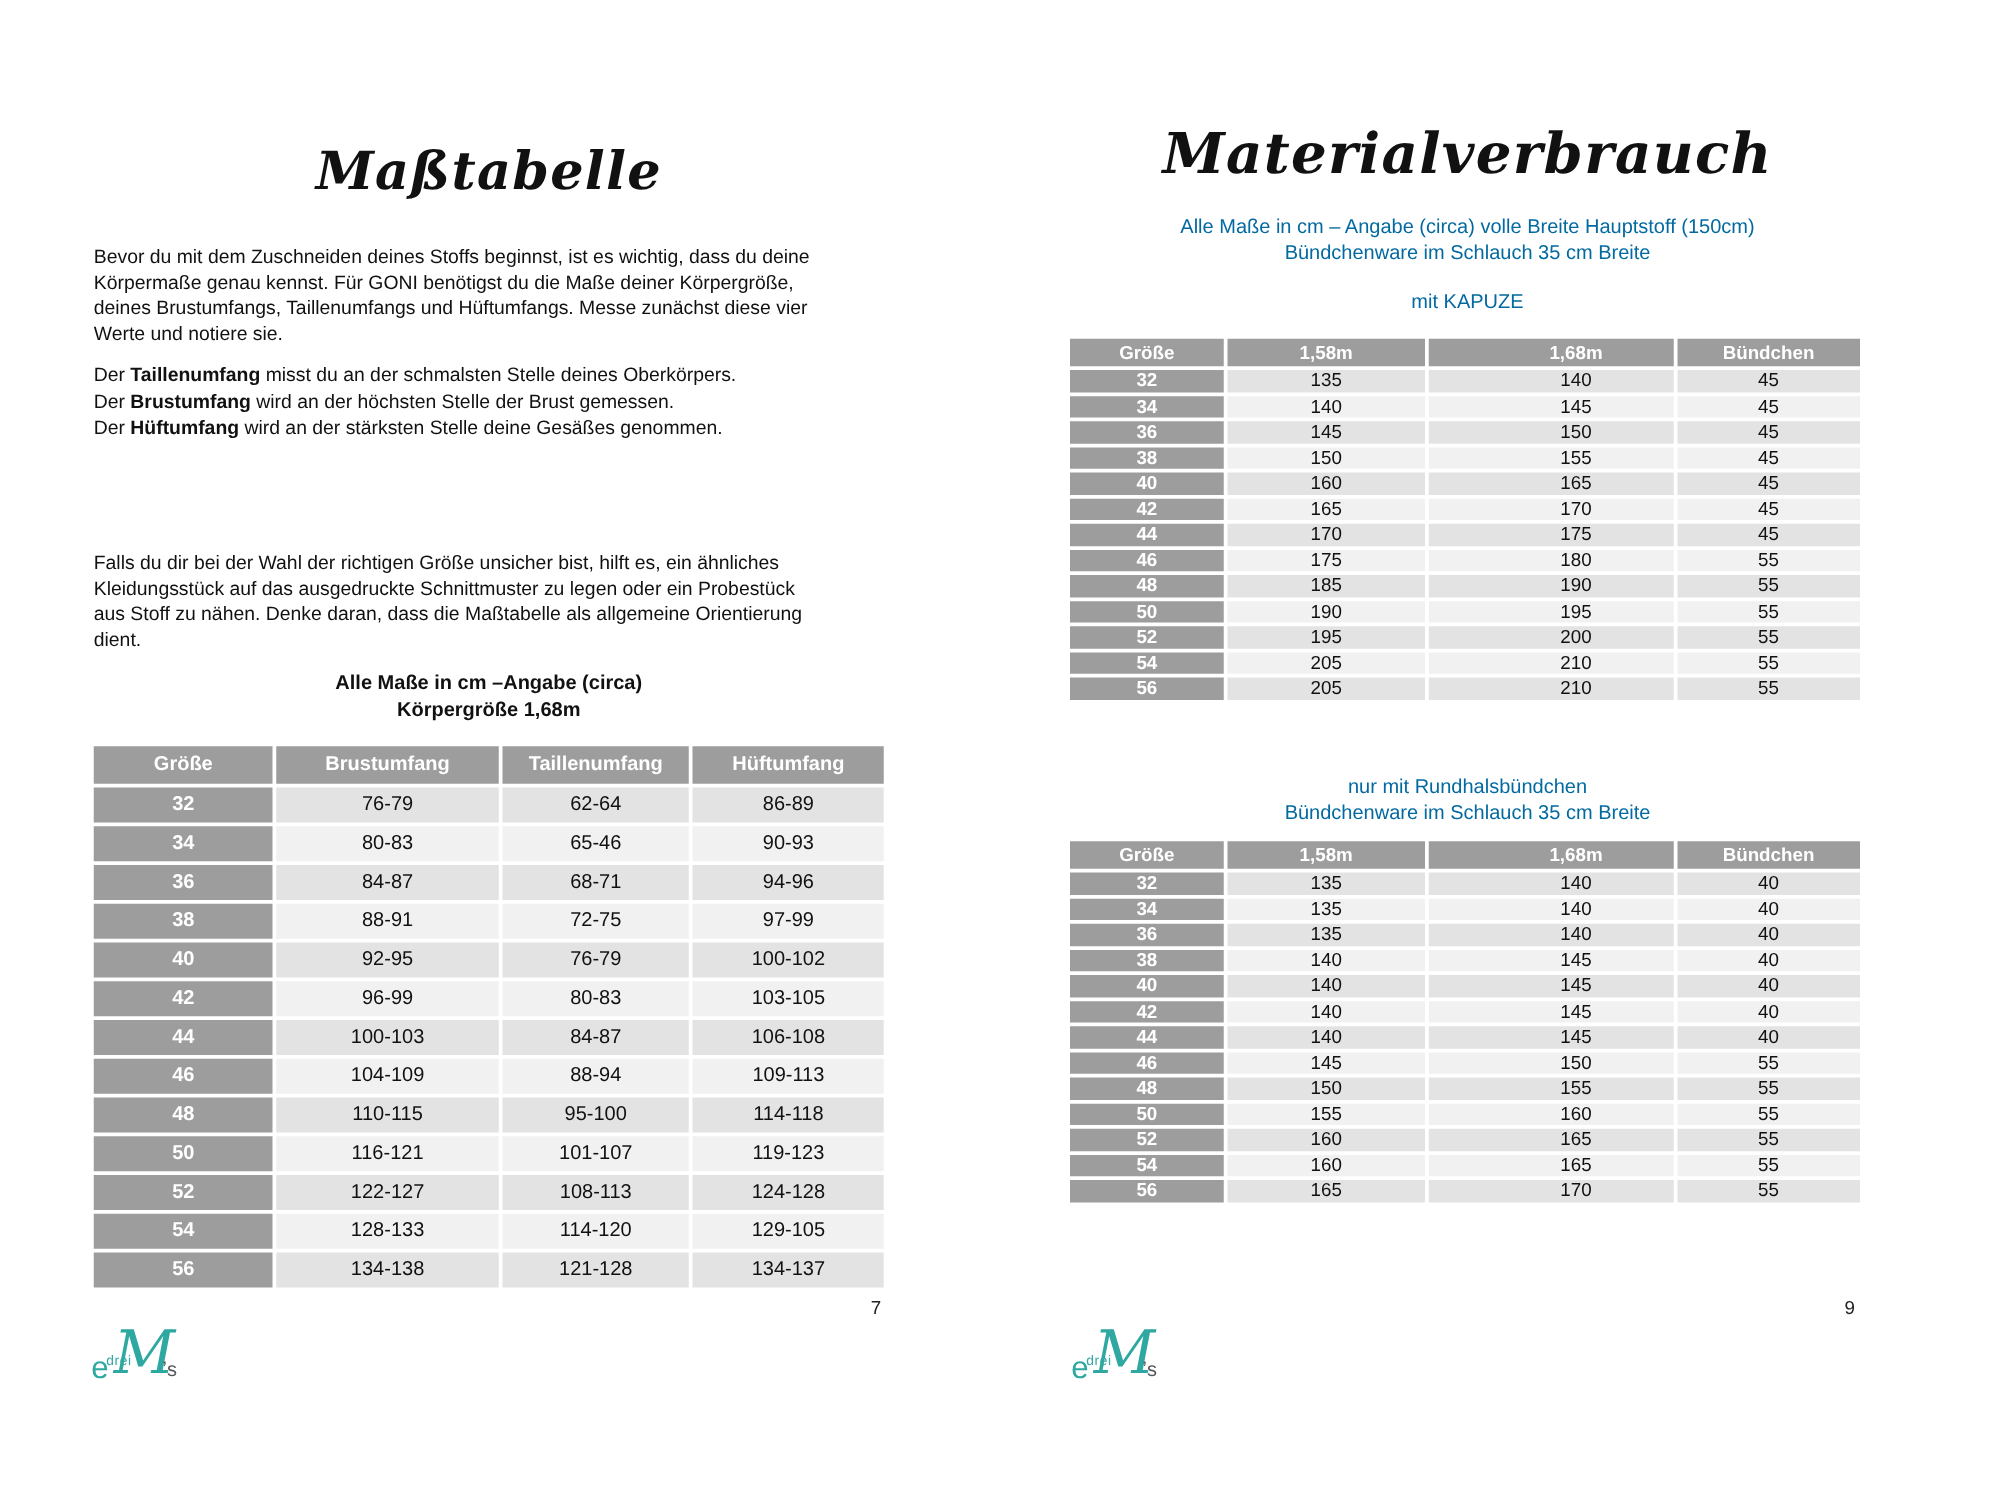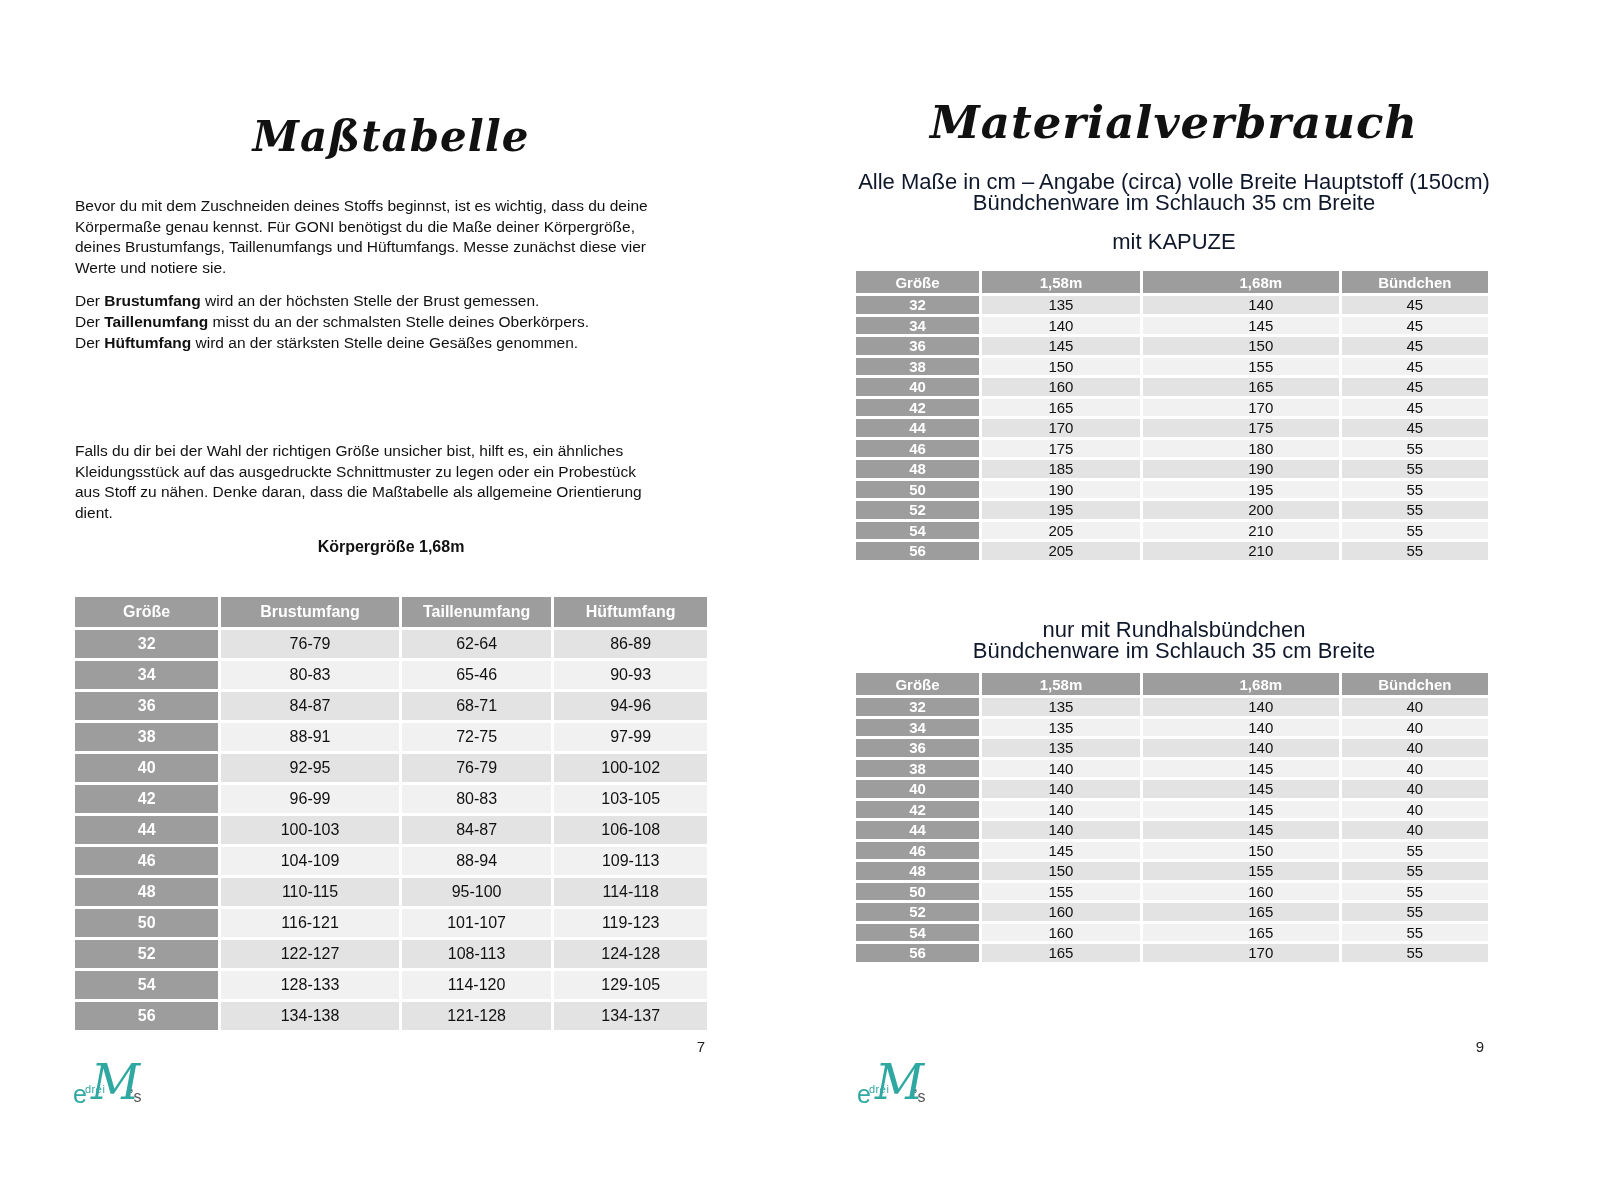--- a/index.html
+++ b/index.html
@@ -25,21 +25,21 @@
   }
   .measures{white-space:normal;}
   .m-line{line-height:21px;}
 
   .caption{
     position:absolute;left:0;width:100%;text-align:center;
     font-size:16px;font-weight:bold;line-height:22px;color:#111;
   }
   .subcaption{
     position:absolute;left:0;width:100%;text-align:center;
-    font-size:22px;line-height:21px;color:#0f172a;
+    font-size:16px;line-height:21px;color:#0369a1;
   }
 
   table.tbl{
     position:absolute;left:-3px;border-collapse:separate;border-spacing:3px;
     table-layout:fixed;width:638px;
   }
   .tbl th{
     background:var(--header-bg,#9d9d9d);color:var(--header-text,#ffffff);
     font-weight:bold;text-align:center;padding:0;
   }
@@ -95,32 +95,33 @@
 
   <section class="page" id="page-left">
     <h1 class="hand-title">Maßtabelle</h1>
 
     <p class="body" style="top:196px;">Bevor du mit dem Zuschneiden deines Stoffs beginnst, ist es wichtig, dass du deine
 Körpermaße genau kennst. Für GONI benötigst du die Maße deiner Körpergröße,
 deines Brustumfangs, Taillenumfangs und Hüftumfangs. Messe zunächst diese vier
 Werte und notiere sie.</p>
 
     <div class="body measures" style="top:290px;">
+      <div class="m-line"><span>Der </span><b>Taillenumfang</b><span> misst du an der schmalsten Stelle deines Oberkörpers.</span></div>
       <div class="m-line"><span>Der </span><b>Brustumfang</b><span> wird an der höchsten Stelle der Brust gemessen.</span></div>
-      <div class="m-line"><span>Der </span><b>Taillenumfang</b><span> misst du an der schmalsten Stelle deines Oberkörpers.</span></div>
       <div class="m-line"><span>Der </span><b>Hüftumfang</b><span> wird an der stärksten Stelle deine Gesäßes genommen.</span></div>
     </div>
 
 
     <p class="body" style="top:441px;">Falls du dir bei der Wahl der richtigen Größe unsicher bist, hilft es, ein ähnliches
 Kleidungsstück auf das ausgedruckte Schnittmuster zu legen oder ein Probestück
 aus Stoff zu nähen. Denke daran, dass die Maßtabelle als allgemeine Orientierung
 dient.</p>
 
     <div class="caption" style="top:536px;">
+      <div>Alle Maße in cm –Angabe (circa)</div>
       <div>Körpergröße 1,68m</div>
     </div>
 
     <table class="tbl tbl-left">
         <thead>
           <tr>
             <th>Größe</th>
             <th>Brustumfang</th>
             <th>Taillenumfang</th>
             <th>Hüftumfang</th>

